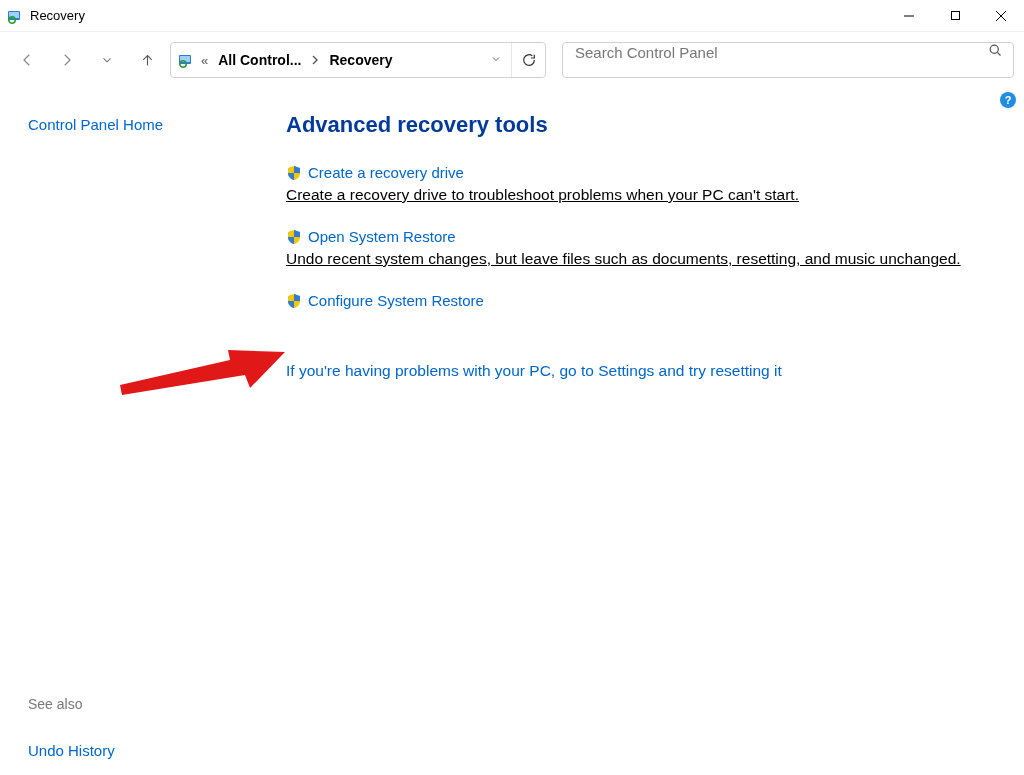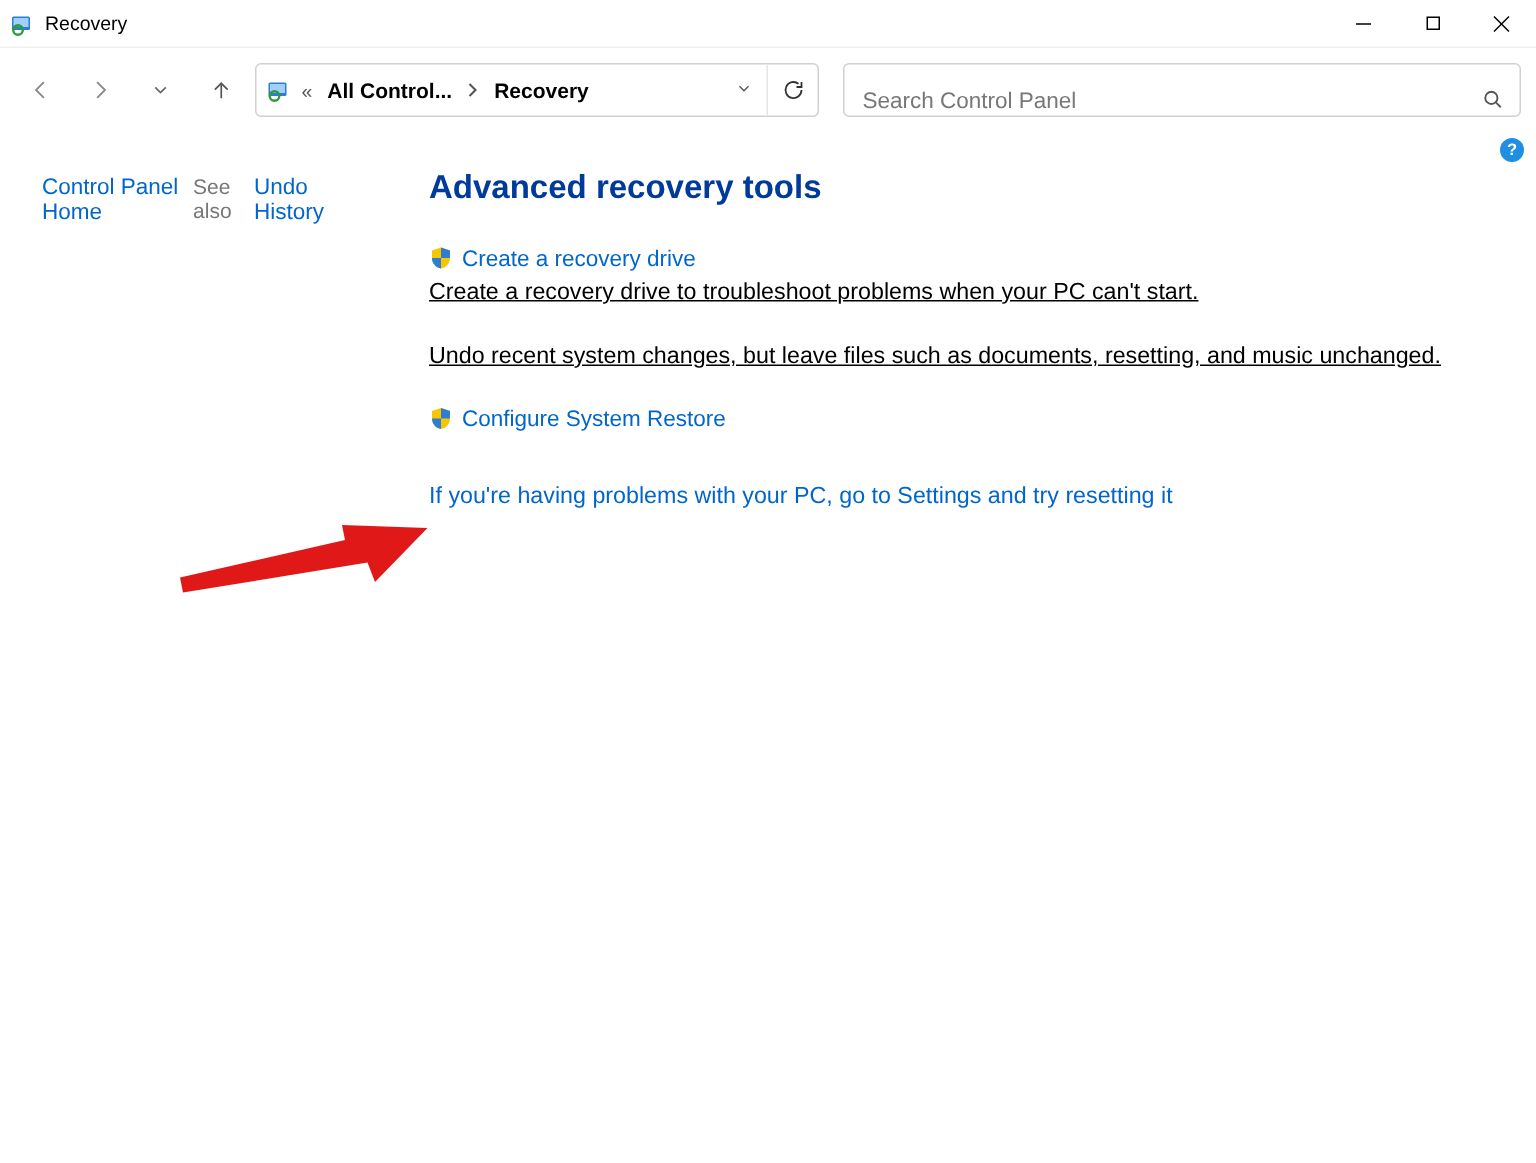--- a/index.html
+++ b/index.html
@@ -66,42 +66,42 @@
   .addrbox .crumb-sep { color:#555; padding:0 2px;}
   .addrbox .flexgap { flex:1; }
   .addrbox .dropdown { width:22px; text-align:center; color:#555;}
   .addrbox .refresh { width:28px; text-align:center; color:#333; padding-left:6px; border-left:1px solid #e5e5e5; height:100%; display:flex; align-items:center; justify-content:center;}
   .searchbox {
     flex: 1;
     height: 36px;
     border: 1px solid #d0d0d0;
     border-radius: 4px;
     display: flex;
-    align-items: flex-end;
+    align-items: flex-start;
     padding: 0 10px;
     margin-left: 10px;
   }
   .searchbox input {
     flex:1; border:none; outline:none;
     font-size: 15px; color:#666;
     background: transparent;
   }
   .searchbox input::placeholder { color:#777; }
   .searchbox .search-icon { color:#555; }
   
   .body {
     display: flex;
     height: calc(775px - 32px - 56px);
     position: relative;
   }
   .sidebar {
     width: 250px;
     padding: 28px 16px 16px 28px;
     display: flex;
-    flex-direction: row;
+    flex-direction: column;
   }
   .sidebar a.cp-home {
     color: #0066cc;
     text-decoration: none;
     font-size: 15px;
   }
   .sidebar .sidebar-spacer { flex:1; }
   .sidebar .see-also {
     color: #777;
     font-size: 14px;
@@ -118,37 +118,37 @@
     position: relative;
   }
   .main h1 {
     margin: 0 0 26px 0;
     font-size: 22px;
     font-weight: 700;
     color: #003a9b;
   }
   .tool-item { margin-bottom: 22px; }
   .tool-item .tool-head {
-    display: flex; align-items: flex-start; gap: 6px;
+    display: flex; align-items: flex-end; gap: 6px;
   }
   .tool-item a.tool-link {
     color: #0066cc;
     text-decoration: none;
     font-size: 15px;
   }
   .tool-item .tool-desc {
     margin-top: 4px;
     font-size: 15.5px;
     color: #000;
     line-height: 1.35;
     text-decoration: underline;
   }
   .reset-link {
     display:inline-block;
-    margin-top: 12px;
+    margin-top: 31px;
     color: #0066cc;
     text-decoration: none;
     font-size: 15.5px;
   }
   .help-badge {
     position: absolute;
     top: 4px; right: 8px;
     width: 16px; height:16px;
     background:#1e8fe1;
     border-radius:50%;
@@ -287,20 +287,30 @@
               <path d="M8 1 L14 3 V8 H8 Z" fill="#2d7dd2"></path>
               <path d="M8 8 H2 V8 C2 12 5 14.5 8 15 Z" fill="#2d7dd2"></path>
             </svg>
         </span>
         <a href="#" class="tool-link">Create a recovery drive</a>
       </div>
       <div class="tool-desc">Create a recovery drive to troubleshoot problems when your PC can't start.</div>
     </div>
 
     <div class="tool-item">
+      <div class="tool-head">
+        <span class="shield">
+          <svg width="16" height="16" viewBox="0 0 16 16">
+              <path d="M8 1 L14 3 V8 C14 12 11 14.5 8 15 C5 14.5 2 12 2 8 V3 Z" fill="#f7c600"></path>
+              <path d="M8 1 L14 3 V8 H8 Z" fill="#2d7dd2"></path>
+              <path d="M8 8 H2 V8 C2 12 5 14.5 8 15 Z" fill="#2d7dd2"></path>
+            </svg>
+        </span>
+        <a href="#" class="tool-link">Open System Restore</a>
+      </div>
       <div class="tool-desc">Undo recent system changes, but leave files such as documents, resetting, and music unchanged.</div>
     </div>
 
     <div class="tool-item">
       <div class="tool-head">
         <span class="shield">
           <svg width="16" height="16" viewBox="0 0 16 16">
               <path d="M8 1 L14 3 V8 C14 12 11 14.5 8 15 C5 14.5 2 12 2 8 V3 Z" fill="#f7c600"></path>
               <path d="M8 1 L14 3 V8 H8 Z" fill="#2d7dd2"></path>
               <path d="M8 8 H2 V8 C2 12 5 14.5 8 15 Z" fill="#2d7dd2"></path>

